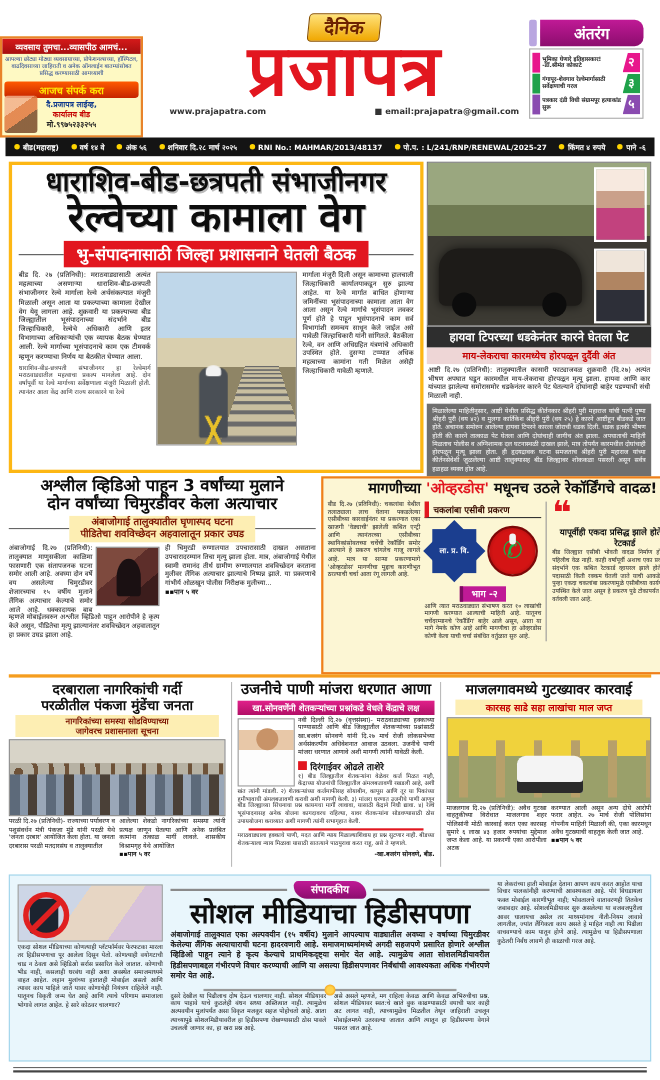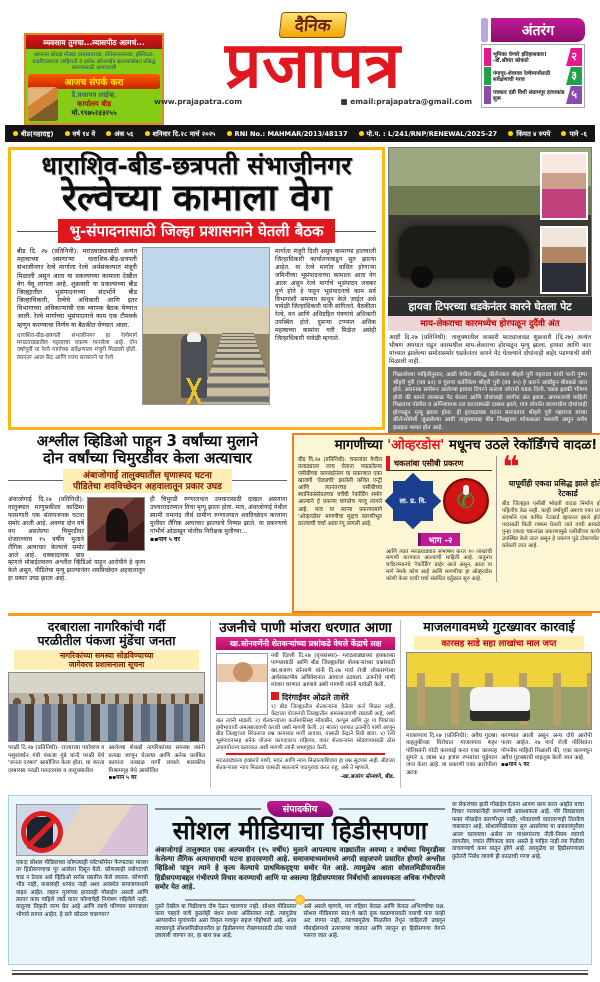--- a/index.html
+++ b/index.html
@@ -1,27 +1,27 @@
 <!DOCTYPE html>
 <html><head>
 <meta charset="utf-8">
 <style>
   * { margin:0; padding:0; box-sizing:border-box; }
   html,body { width:600px; height:982px; background:#fff; font-family:"DejaVu Sans", sans-serif; }
   .page { position:relative; width:600px; height:982px; background:#fff; overflow:hidden; }
 
   
-  .adbox { position:absolute; left:24px; top:33px; width:140px; height:92px;
-           border:2px solid #e8832a; background:#84cc16; text-align:center; overflow:hidden; }
+  .adbox { position:absolute; left:0; top:33px; width:130px; height:92px;
+           border:2px solid #e8832a; background:#fef9c3; text-align:center; overflow:hidden; }
   .adbox .ad-title { background:linear-gradient(#d61a1a,#a60f0f); color:#fff; font-weight:bold;
            font-size:7.5px; padding:2px 1px; }
   .adbox .ad-body { color:#1a3c8f; font-size:5.3px; padding:2px 2px; line-height:1.25; }
   .adbox .ad-cta { background:linear-gradient(#ff5a00,#c62500); color:#ffe600; font-weight:bold;
            font-size:9px; padding:1px 0; margin:1px 2px; border-radius:3px; }
-  .adbox .ad-org { color:#103a8c; font-weight:normal; font-size:7px; margin-top:1px; }
+  .adbox .ad-org { color:#103a8c; font-weight:bold; font-size:7px; margin-top:1px; }
   .adbox .ad-office { color:#c40000; font-weight:bold; font-size:7px; }
   .adbox .ad-phone { color:#222; font-weight:bold; font-size:7px; }
   .ad-person { position:absolute; left:2px; bottom:2px; width:30px; height:34px; border-radius:3px;
            background:linear-gradient(145deg,#f2b08a 0 35%,#e07840 35% 60%,#7a4a2a 60%); opacity:.85; }
 
   .brand { position:absolute; left:148px; top:12px; width:330px; text-align:center; }
   .brand .daily { display:inline-block; background:linear-gradient(#ffe27a,#f0a700); color:#6d2300;
            font-weight:bold; font-size:17px; padding:0 14px 1px; border-radius:4px;
            transform:skewX(-6deg); text-shadow:0 1px 0 #fff3; border:1px solid #8a5200; }
   .brand .title { font-size:64px; font-weight:800; color:#e2161f; line-height:.92; letter-spacing:1px;

